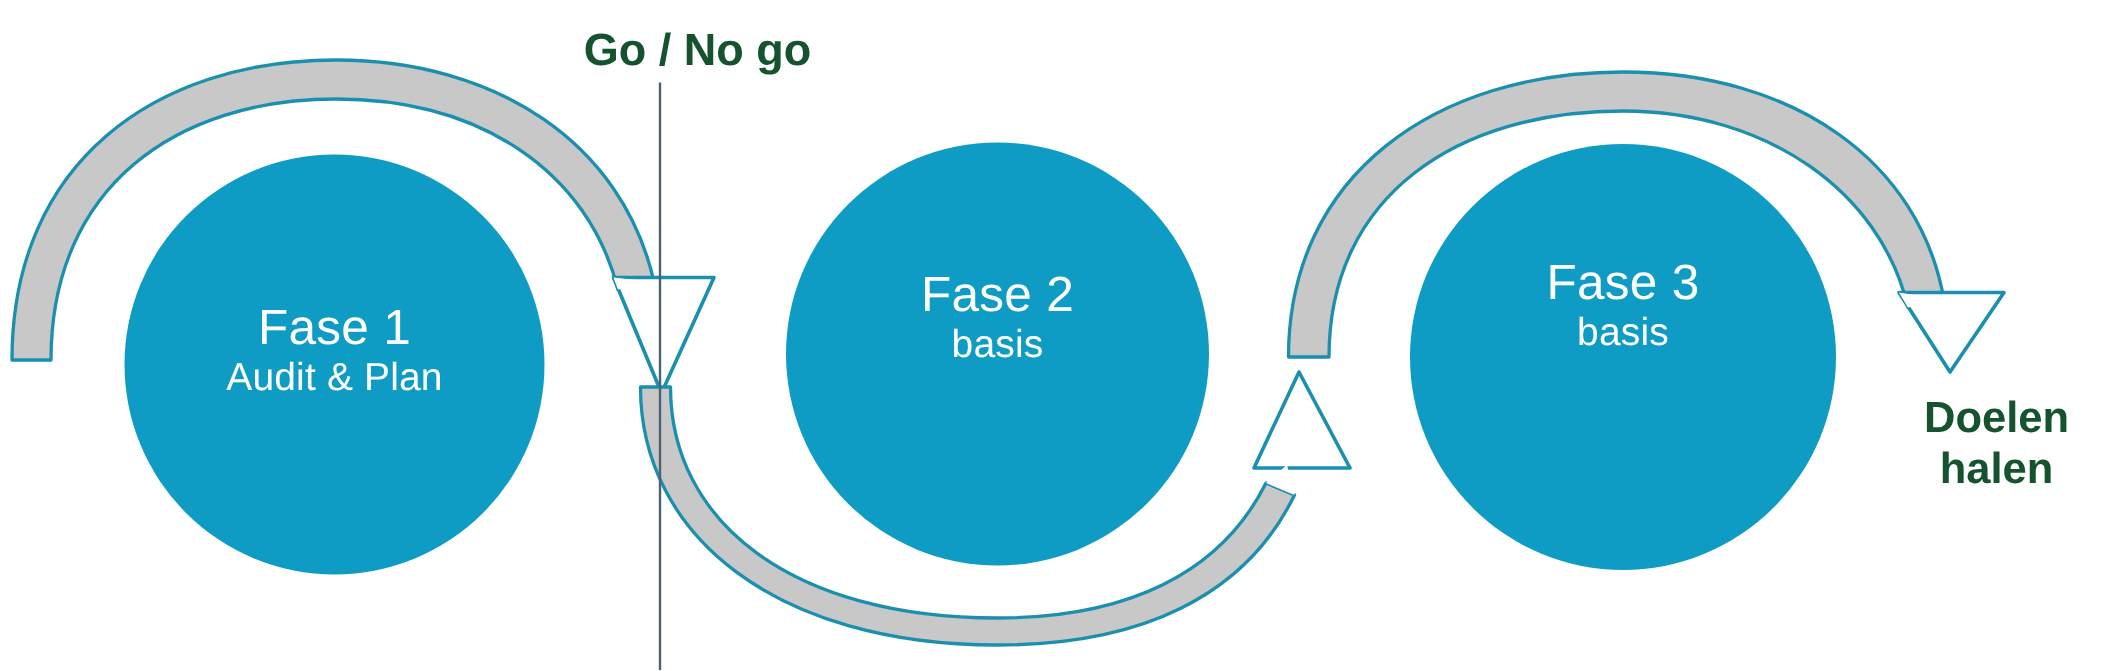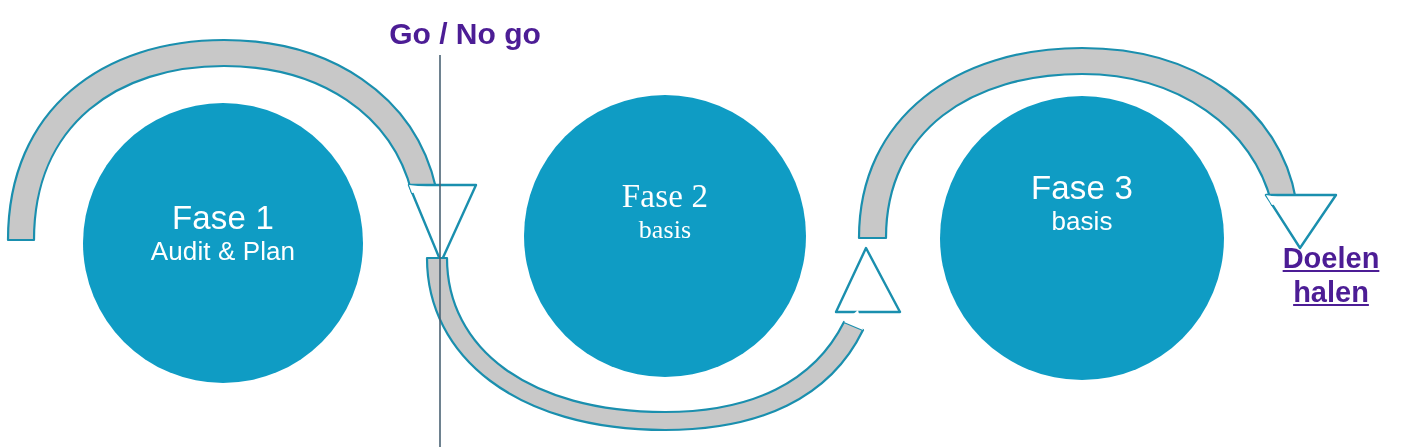--- a/index.html
+++ b/index.html
@@ -40,40 +40,39 @@
   }
   .phase-sub {
     display: block;
     font-size: 26px;
     font-weight: 400;
     letter-spacing: 0.1px;
   }
   .callout {
     position: absolute;
     font-weight: bold;
-    color: #4c1d95;
+    color: #14532d;
     text-align: center;
     line-height: 1.18;
     user-select: none;
   }
   #gate-label {
     left: 345px;
     top: 16px;
     width: 240px;
     font-size: 30px;
   }
   #goal-label {
     left: 1256px;
-    top: 241px;
+    top: 262px;
     width: 150px;
     font-size: 29px;
-    text-decoration: underline;
   }
   #label-phase-1 { left: 93px; top: 200px; width: 260px; }
-  #label-phase-2 { left: 535px; top: 178px; width: 260px; font-family: Liberation Serif, serif; }
+  #label-phase-2 { left: 535px; top: 178px; width: 260px; }
   #label-phase-3 { left: 952px; top: 170px; width: 260px; }
 </style>
 </head>
 <body>
 
 <div id="diagram-root">
 
   <svg id="diagram-svg" viewBox="0 0 1411 447" xmlns="http://www.w3.org/2000/svg">
 
     <g>

